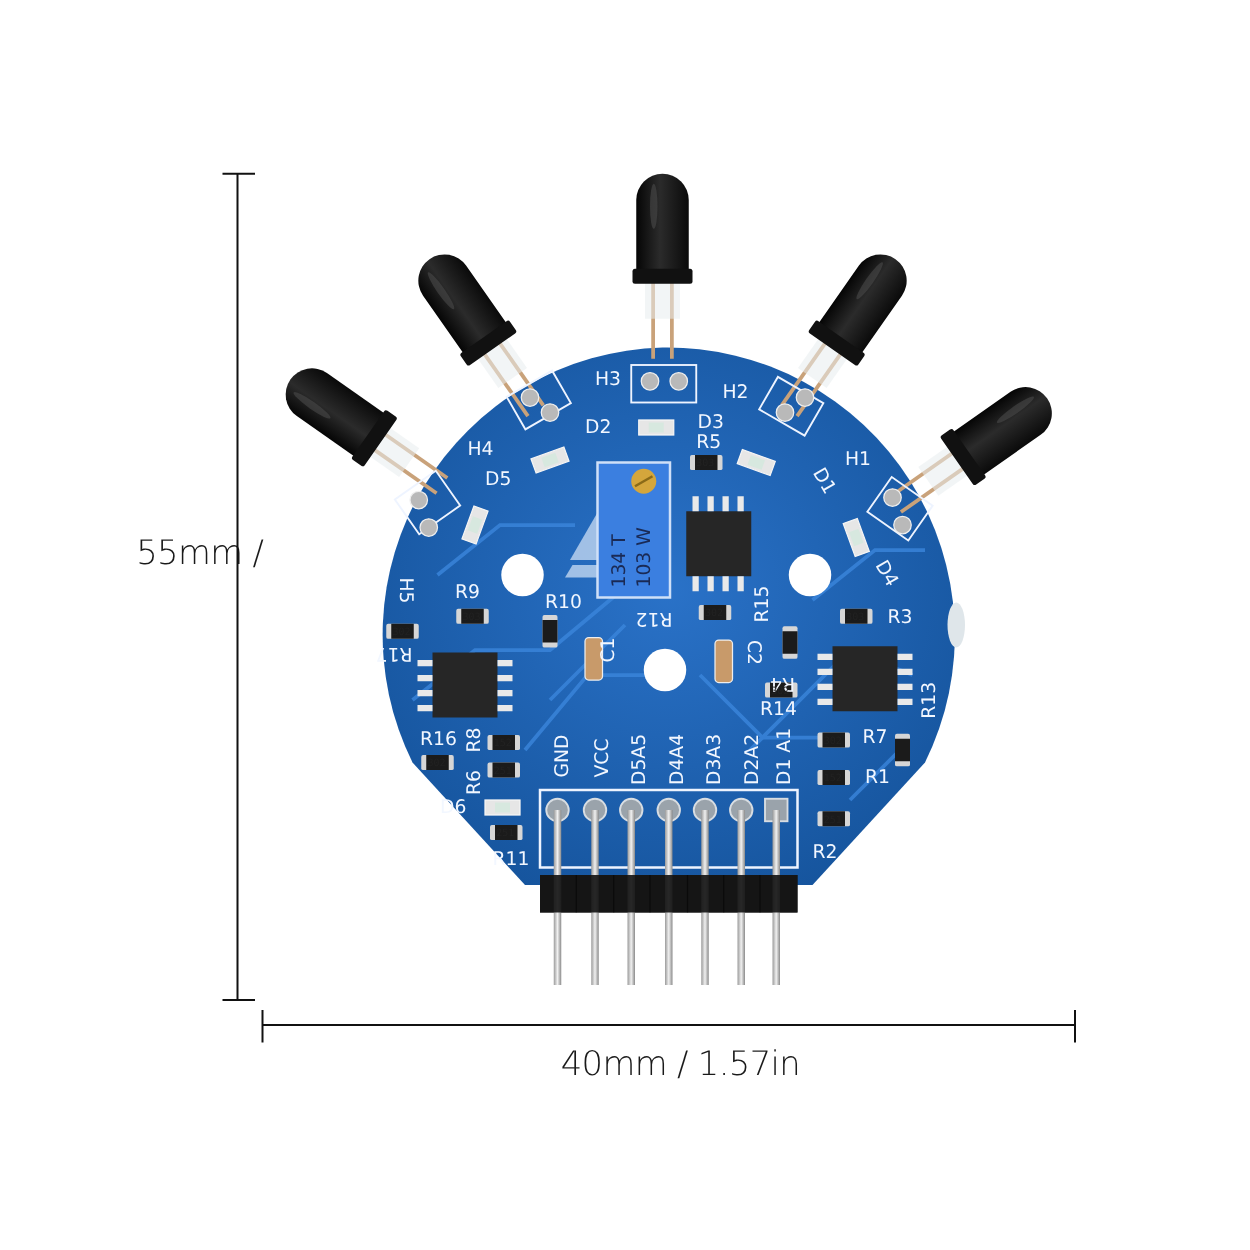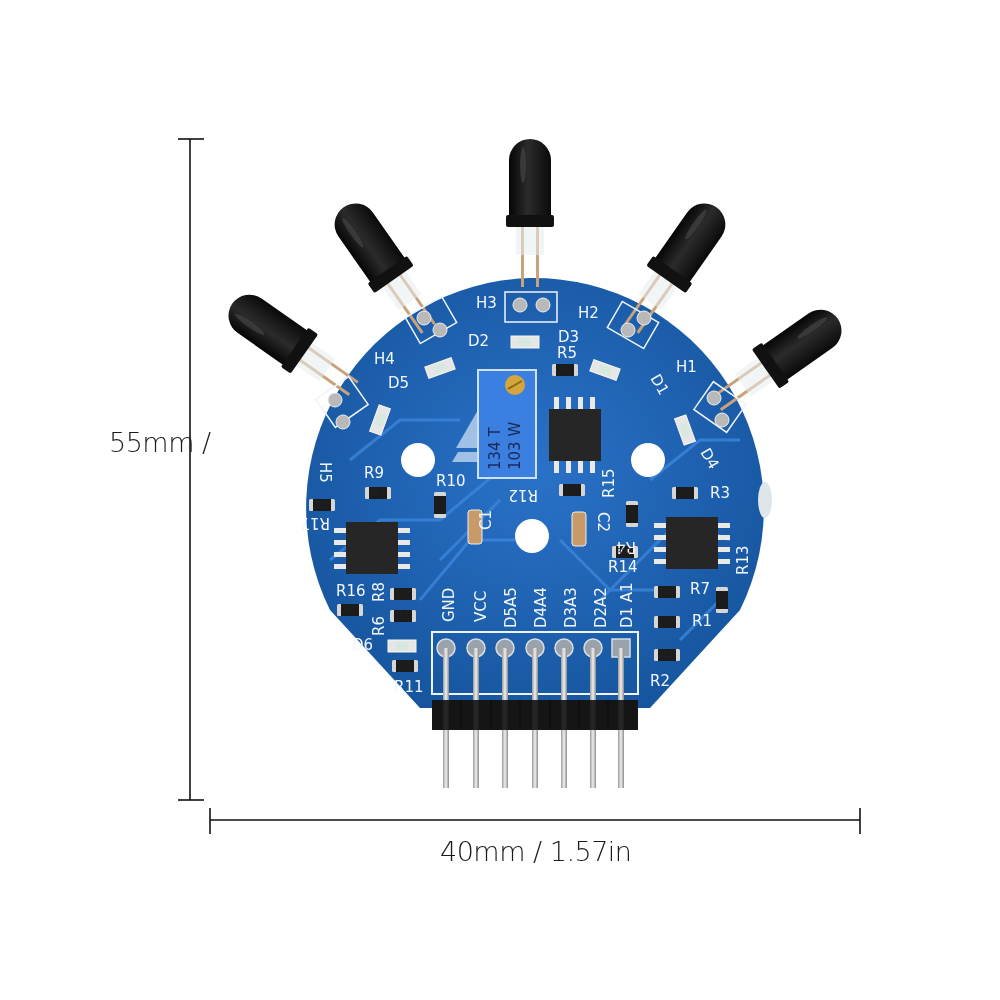--- a/index.html
+++ b/index.html
@@ -1,19 +1,19 @@
 <!DOCTYPE html>
 <html><head>
 <meta charset="utf-8">
 <style>
   html, body { margin: 0; padding: 0; background: #ffffff; }
   body { width: 1000px; height: 1000px; position: relative; overflow: hidden; font-family: "DejaVu Sans", sans-serif; }
   .dim-text { position: absolute; color: #1a1a1a; font-family: "DejaVu Sans", sans-serif; font-weight: 300; font-size: 27px; line-height: 40px; letter-spacing: -0.5px; }
   #dim-height-label { left: 93px; top: 423px; width: 130px; margin-left: 16px; }
-  #dim-width-label { left: 440px; top: 832px; width: 200px; text-align: left; }
+  #dim-width-label { left: 440px; top: 832px; width: 200px; text-align: right; }
   svg#board { position: absolute; left: 0; top: 0; }
   .silk { font-family: "DejaVu Sans", sans-serif; fill: #f2f7ff; font-size: 15px; }
   .res-code { font-family: "DejaVu Sans Mono", monospace; fill: #222; font-size: 8px; }
   .pot-text { font-family: "DejaVu Sans", sans-serif; fill: #1a2a55; font-size: 15px; }
 </style>
 </head>
 <body>
 
 <div class="dim-text" id="dim-height-label">
   <div>55mm /</div>

